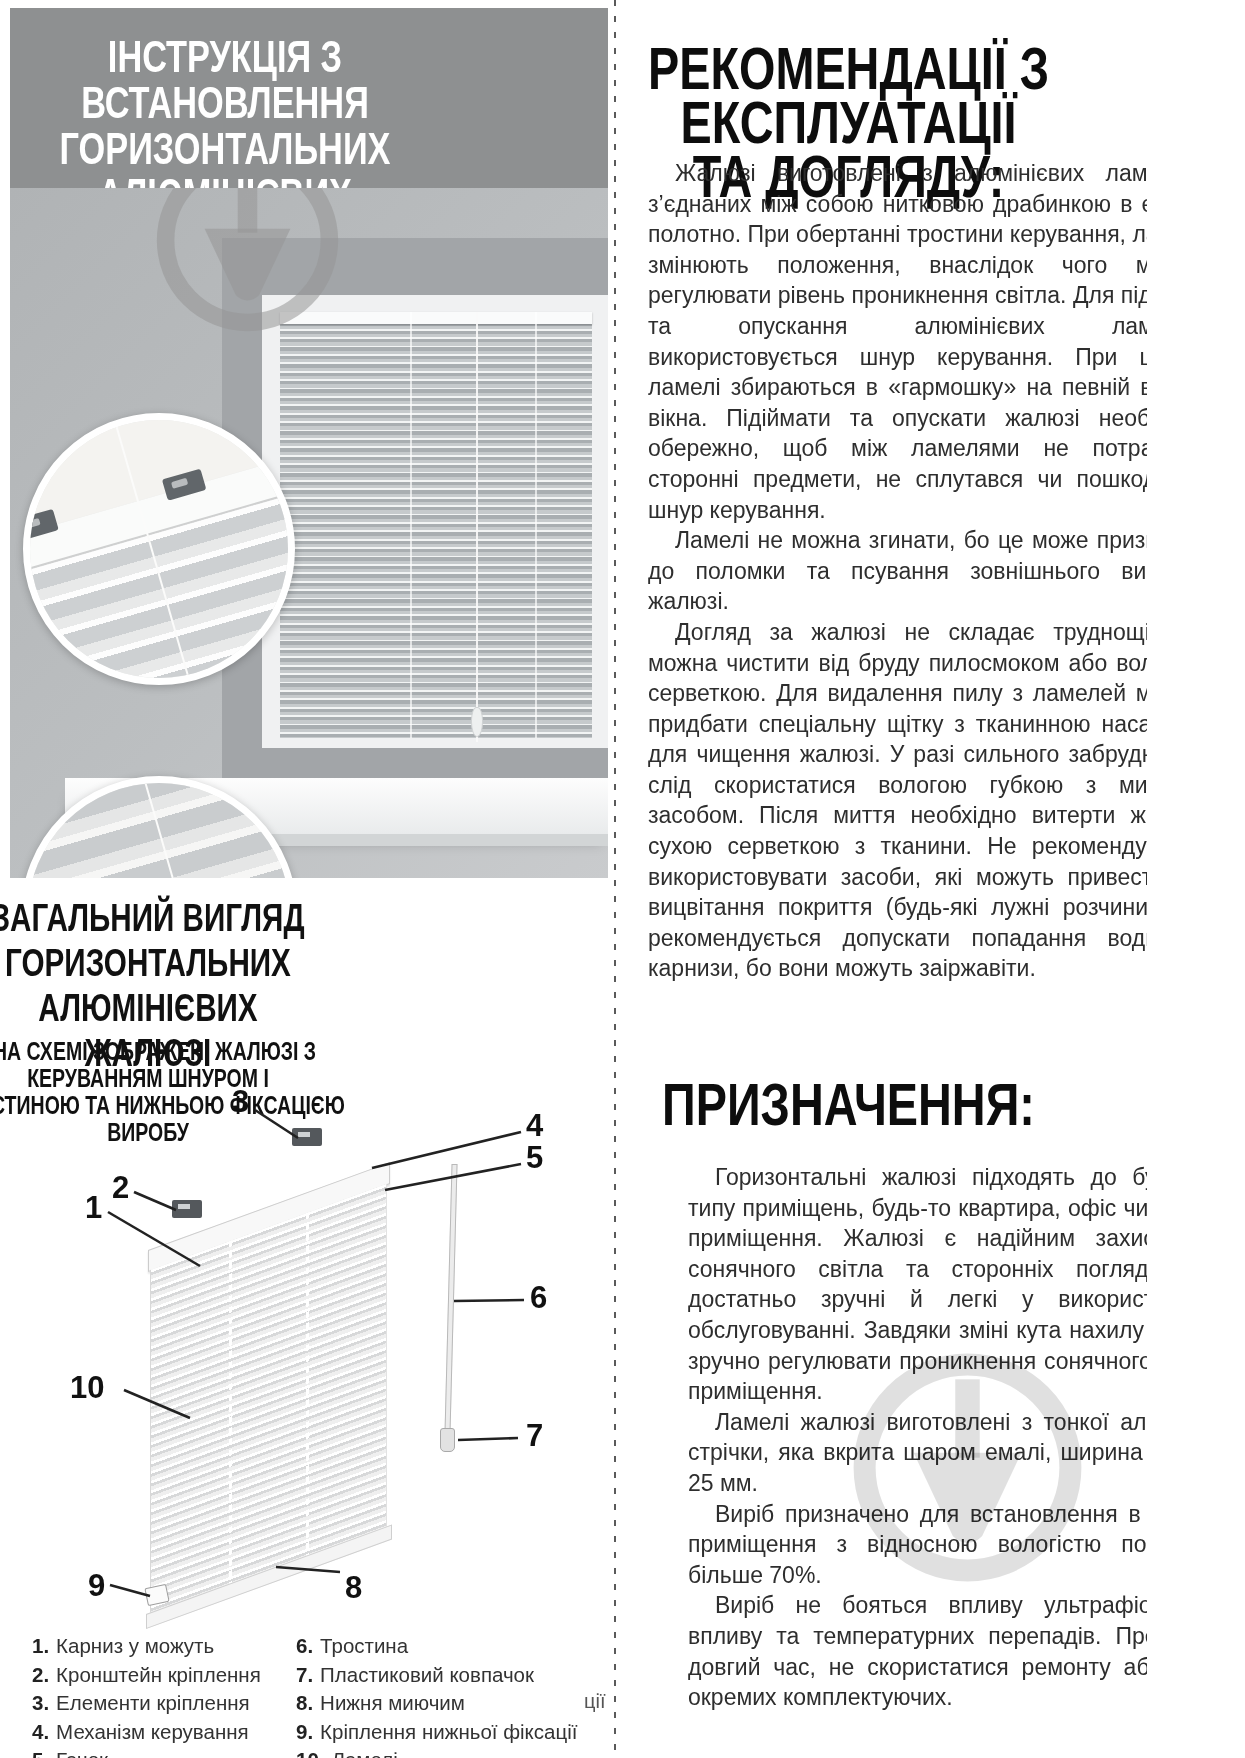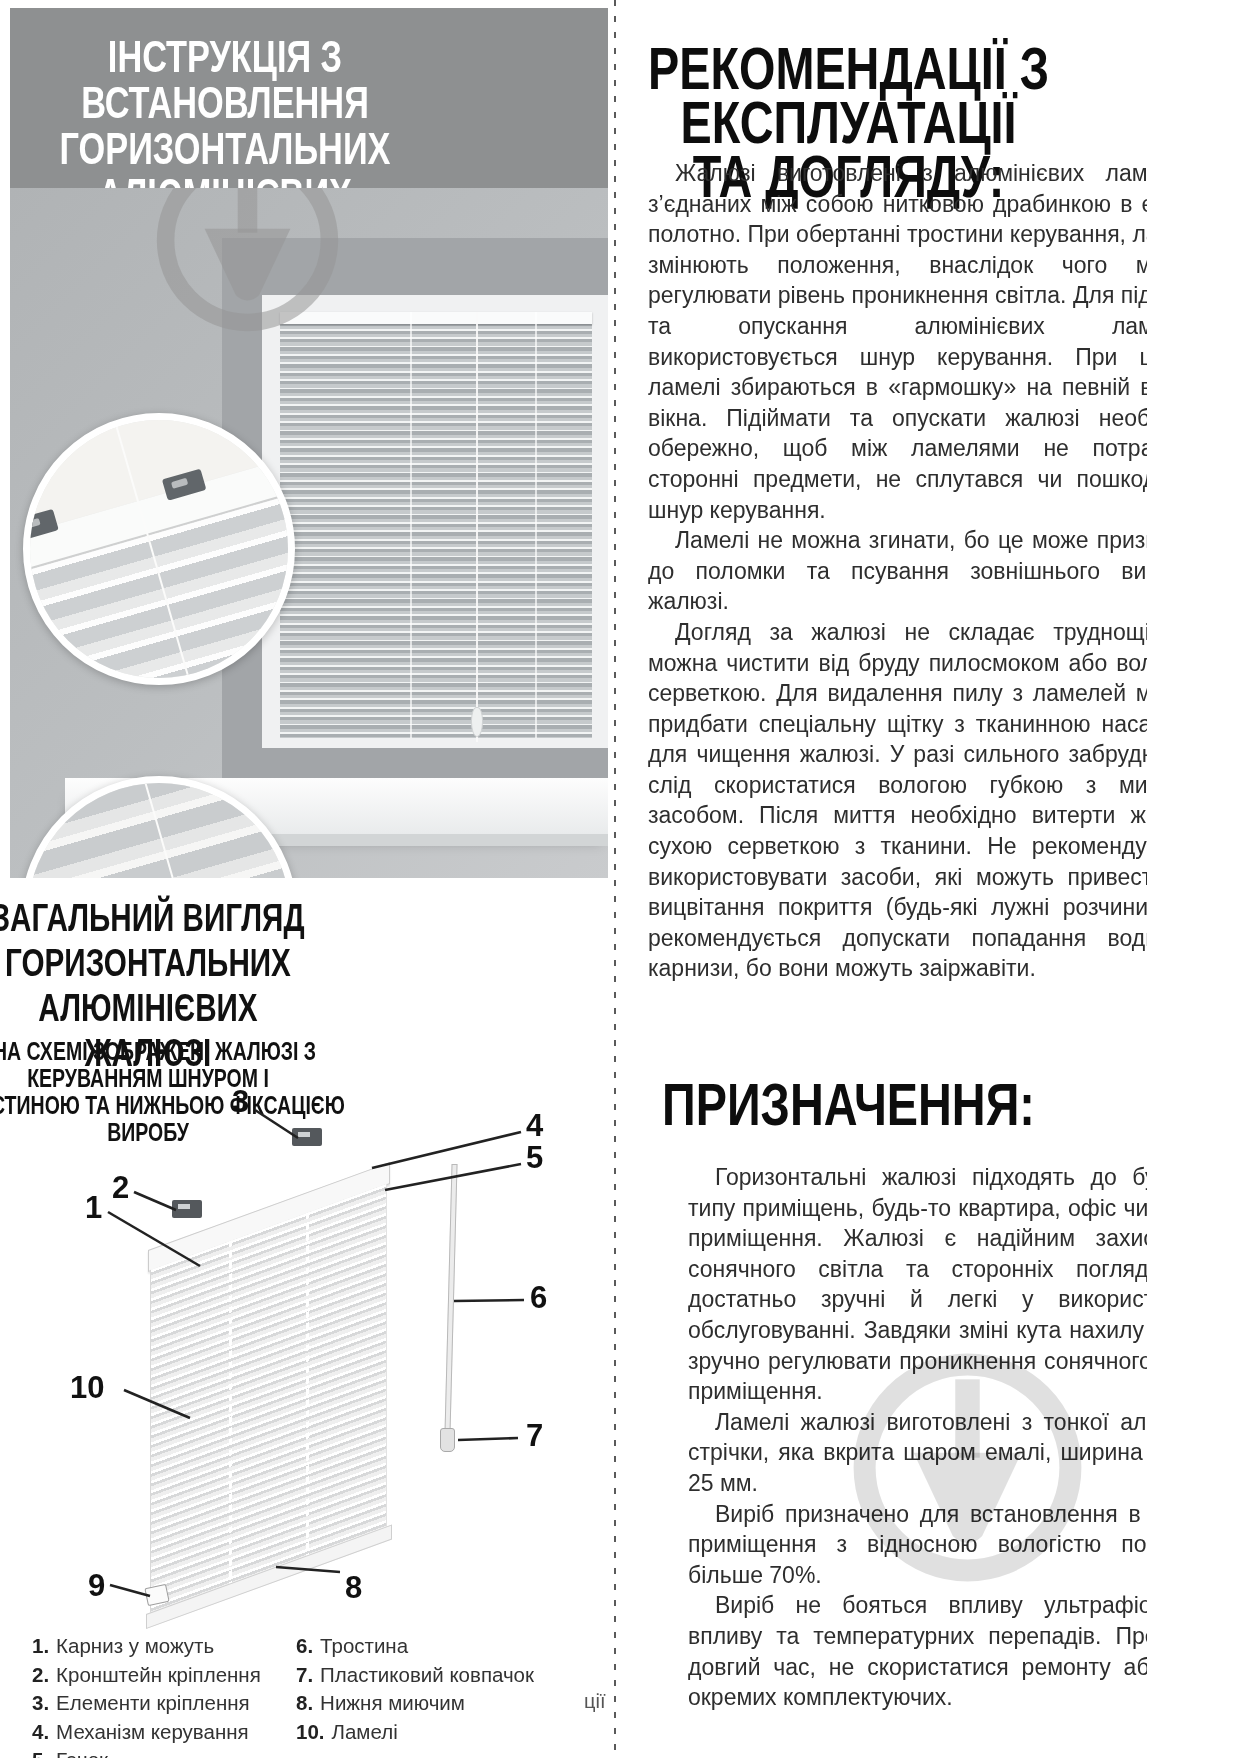--- a/index.html
+++ b/index.html
@@ -205,20 +205,21 @@
       <div class="leg-row"><span class="leg-num">1.</span><span>Карниз у можуть</span></div>
       <div class="leg-row"><span class="leg-num">2.</span><span>Кронштейн кріплення</span></div>
       <div class="leg-row"><span class="leg-num">3.</span><span>Елементи кріплення</span></div>
       <div class="leg-row"><span class="leg-num">4.</span><span>Механізм керування</span></div>
       <div class="leg-row"><span class="leg-num">5.</span><span>Гачок</span></div>
     </div>
     <div class="leg-col leg-col2">
       <div class="leg-row"><span class="leg-num">6.</span><span>Тростина</span></div>
       <div class="leg-row"><span class="leg-num">7.</span><span>Пластиковий ковпачок</span></div>
       <div class="leg-row"><span class="leg-num">8.</span><span>Нижня миючим</span></div>
+      <div class="leg-row"><span class="leg-num">9.</span><span>Кріплення нижньої фіксації</span></div>
       <div class="leg-row"><span class="leg-num">10.</span><span>Ламелі</span></div>
     </div>
   </div>
 
   <div class="divider"></div>
   <div class="fold-text">ції</div>
 
   <div class="rcol">
     <div class="care-title cond">РЕКОМЕНДАЦІЇ З ЕКСПЛУАТАЦІЇ
 ТА ДОГЛЯДУ:</div>

